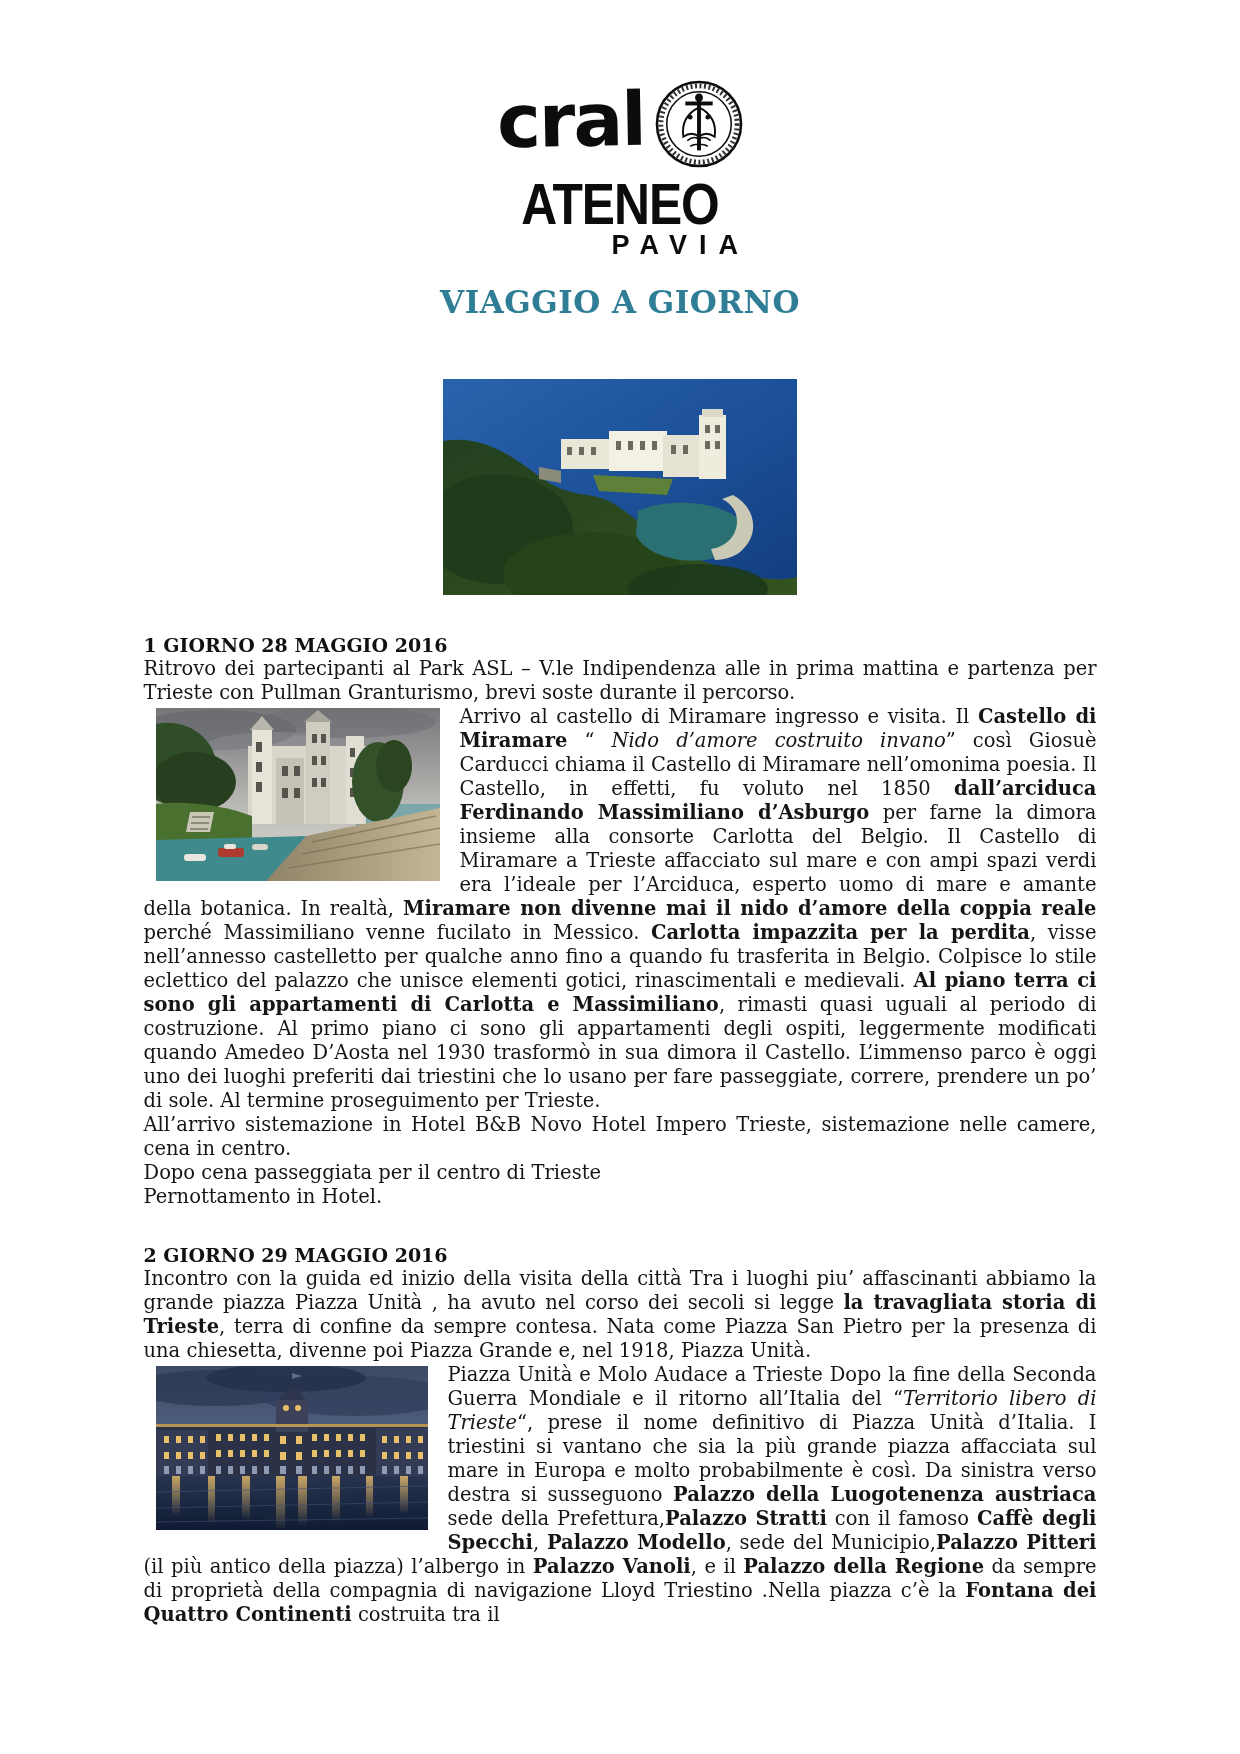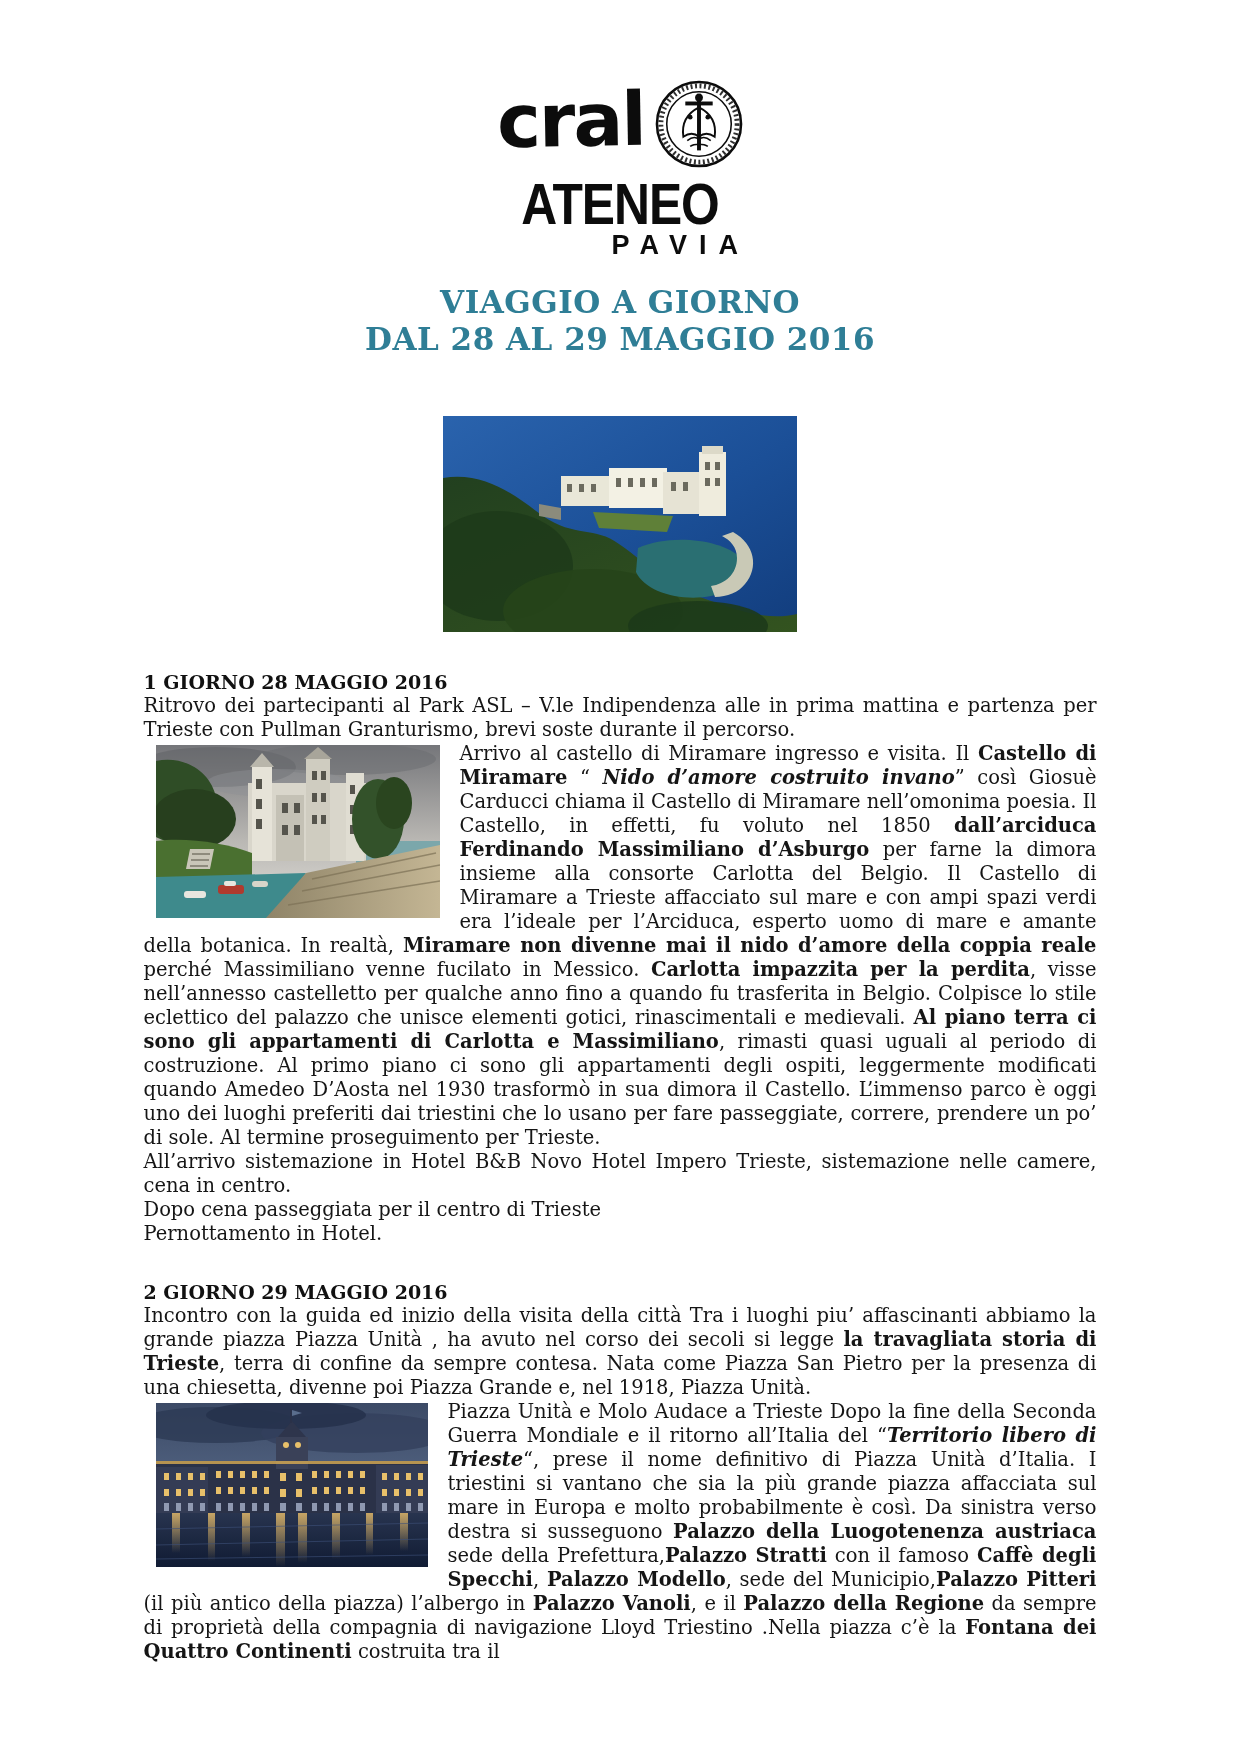--- a/index.html
+++ b/index.html
@@ -43,21 +43,21 @@
   .photo-frame{display:inline-block;line-height:0;}
   
   .content{margin:0 106px;text-align:justify;font-size:19.5px;line-height:24px;}
   .content h2{
     font-size:19px;line-height:24px;margin:0;font-weight:bold;color:#111;
   }
   .h-day1{margin-top:38px !important;}
   .h-day2{margin-top:34px !important;}
   .para{margin:0;}
   .b{font-weight:bold;}
-  .i{font-style:italic;font-weight:bold;}
+  .i{font-style:italic;}
 </style>
 </head>
 <body>
 
 <div class="page">
 
   <div class="logo">
     <div class="logo-row1">
       <span class="cral">cral</span>
       <svg class="seal" width="88" height="92" viewBox="0 0 90 94">
@@ -73,21 +73,20 @@
         <circle cx="36" cy="40" r="2.4" fill="#0c0c0c"></circle>
         <circle cx="54" cy="40" r="2.4" fill="#0c0c0c"></circle>
       </svg>
     </div>
     <div class="ateneo">ATENEO</div>
     <div class="pavia">PAVIA</div>
   </div>
 
   <div class="title">
     <div>VIAGGIO A GIORNO</div>
-    <div>DAL 28 AL 29 MAGGIO 2016</div>
   </div>
 
   <svg class="photo-top" width="354" height="216" viewBox="0 0 354 216">
     <defs>
       <linearGradient id="gSea" x1="0" y1="0" x2="1" y2="1">
         <stop offset="0" stop-color="#2a63ad"></stop>
           <stop offset="0.55" stop-color="#1b4f97"></stop>
           <stop offset="1" stop-color="#123d7d"></stop>
       </linearGradient>
       <linearGradient id="gLand" x1="0" y1="0" x2="1" y2="1">

